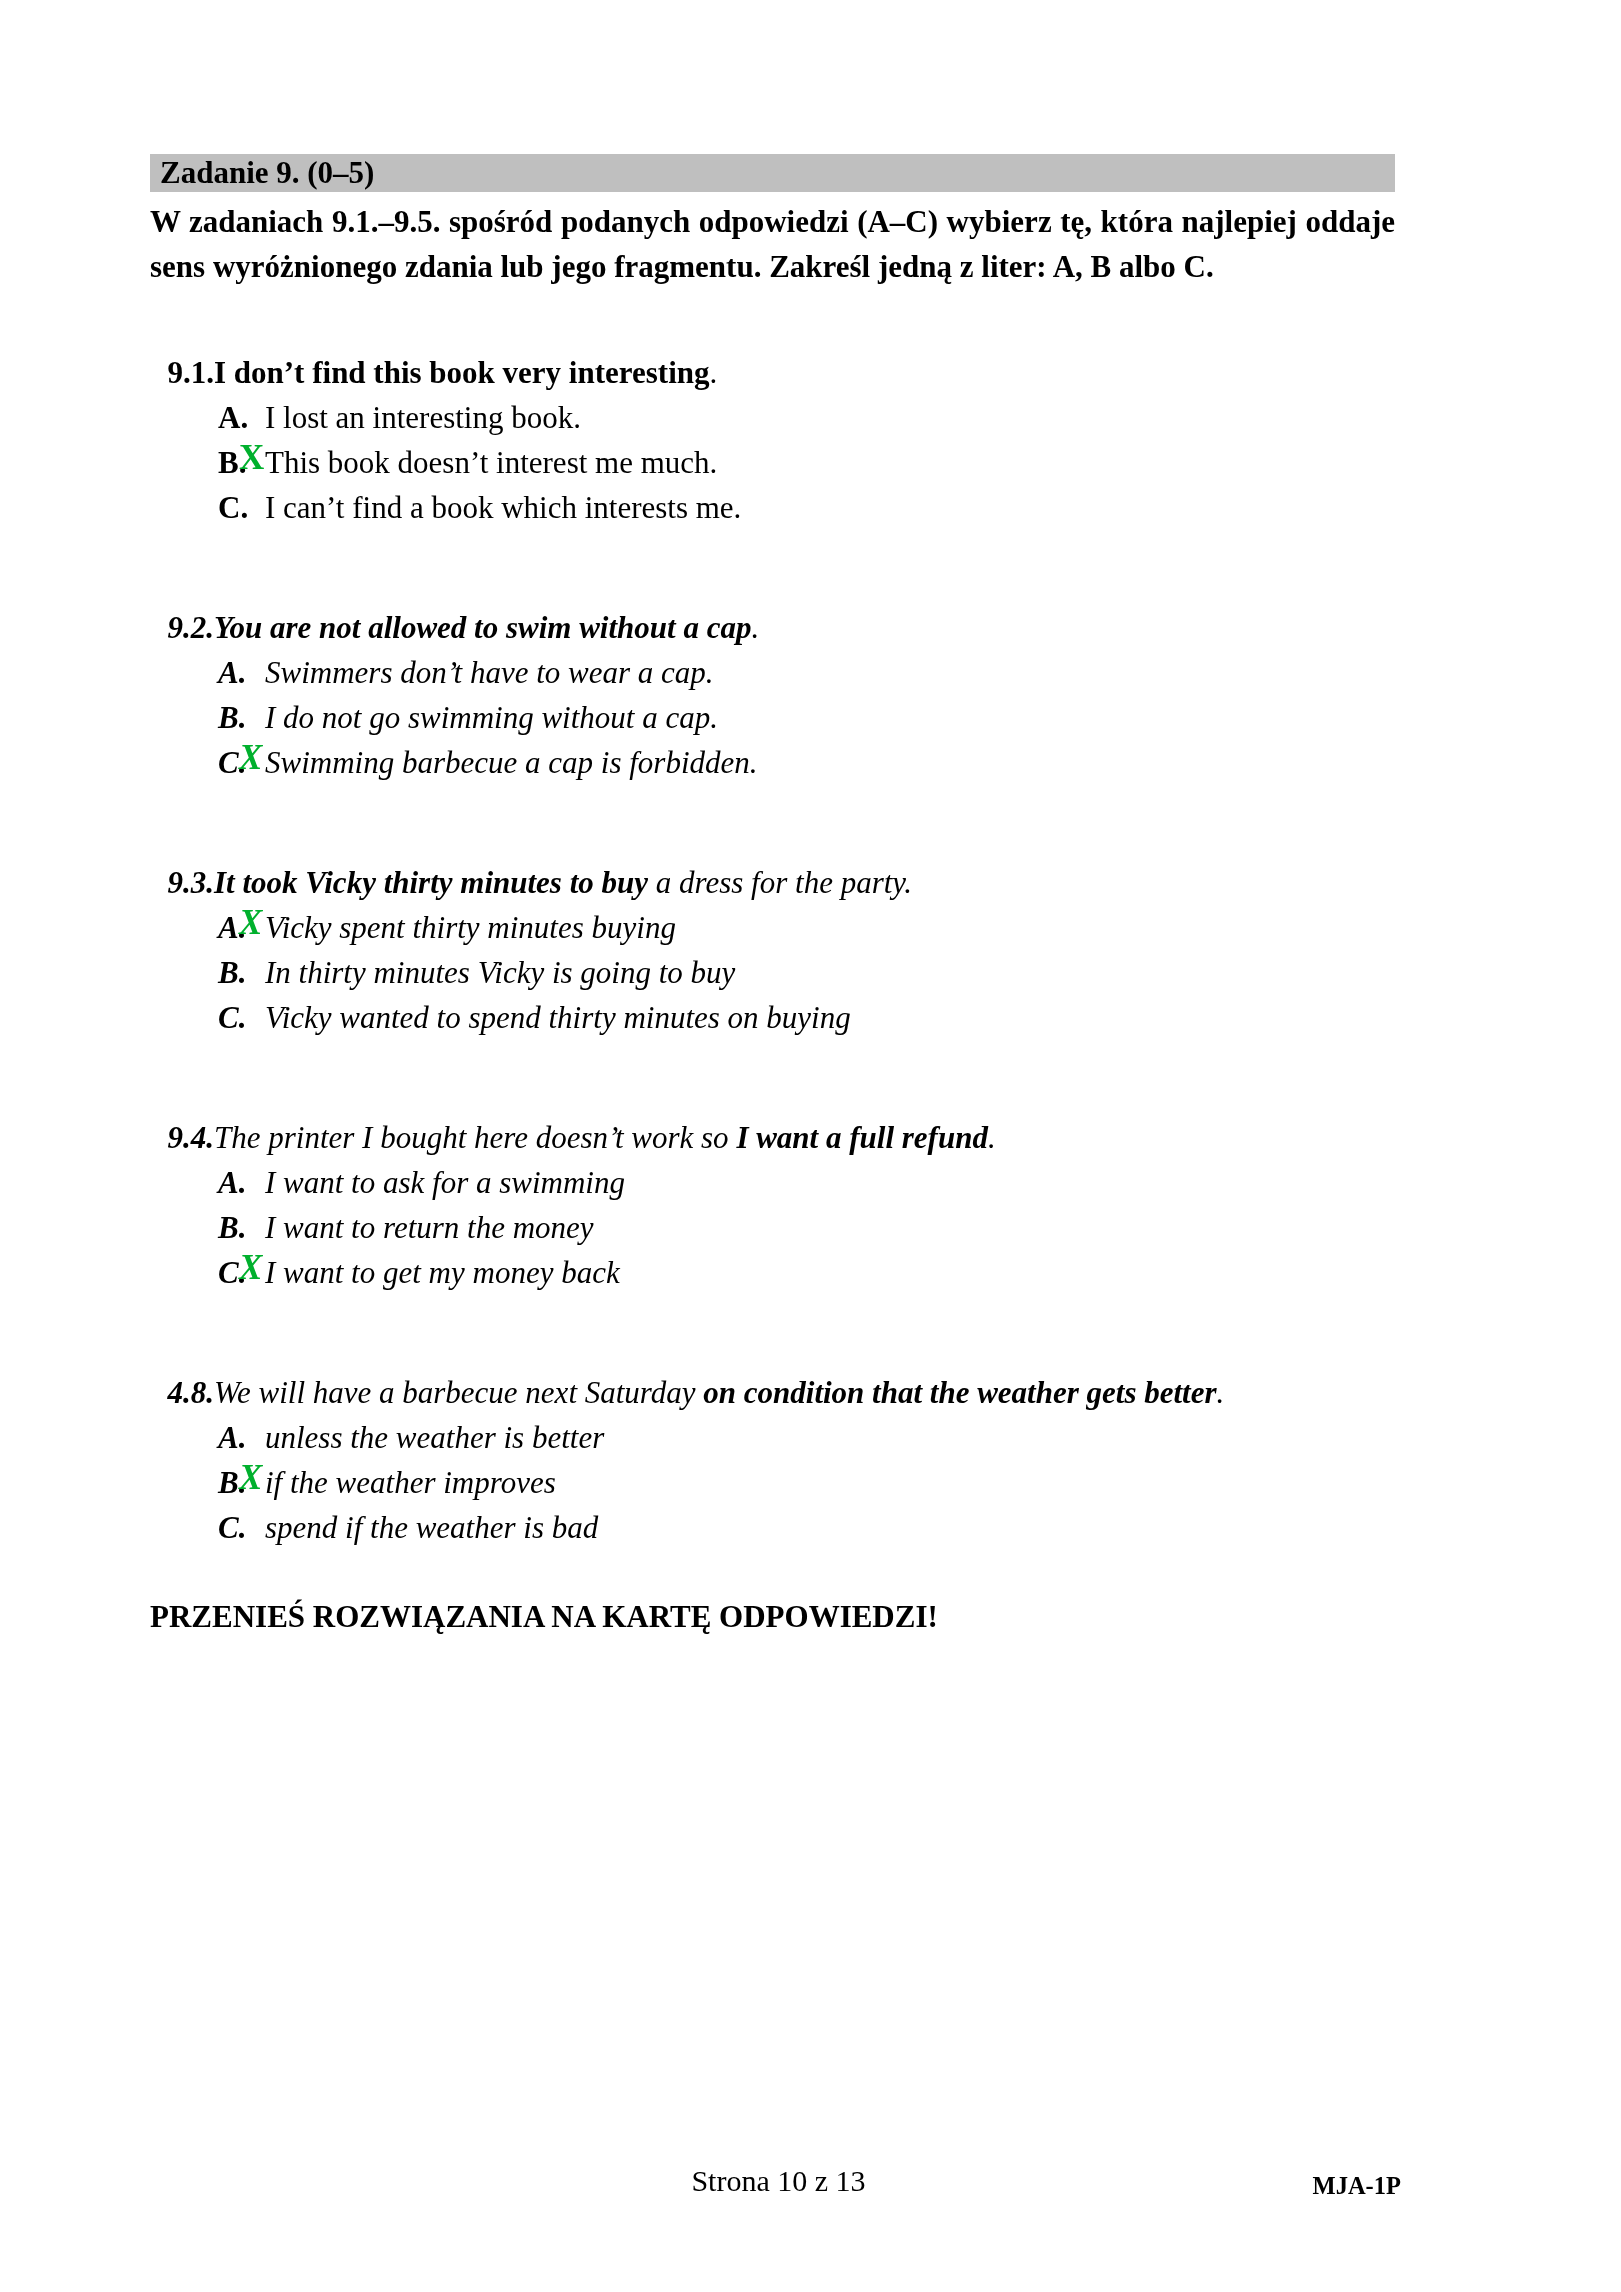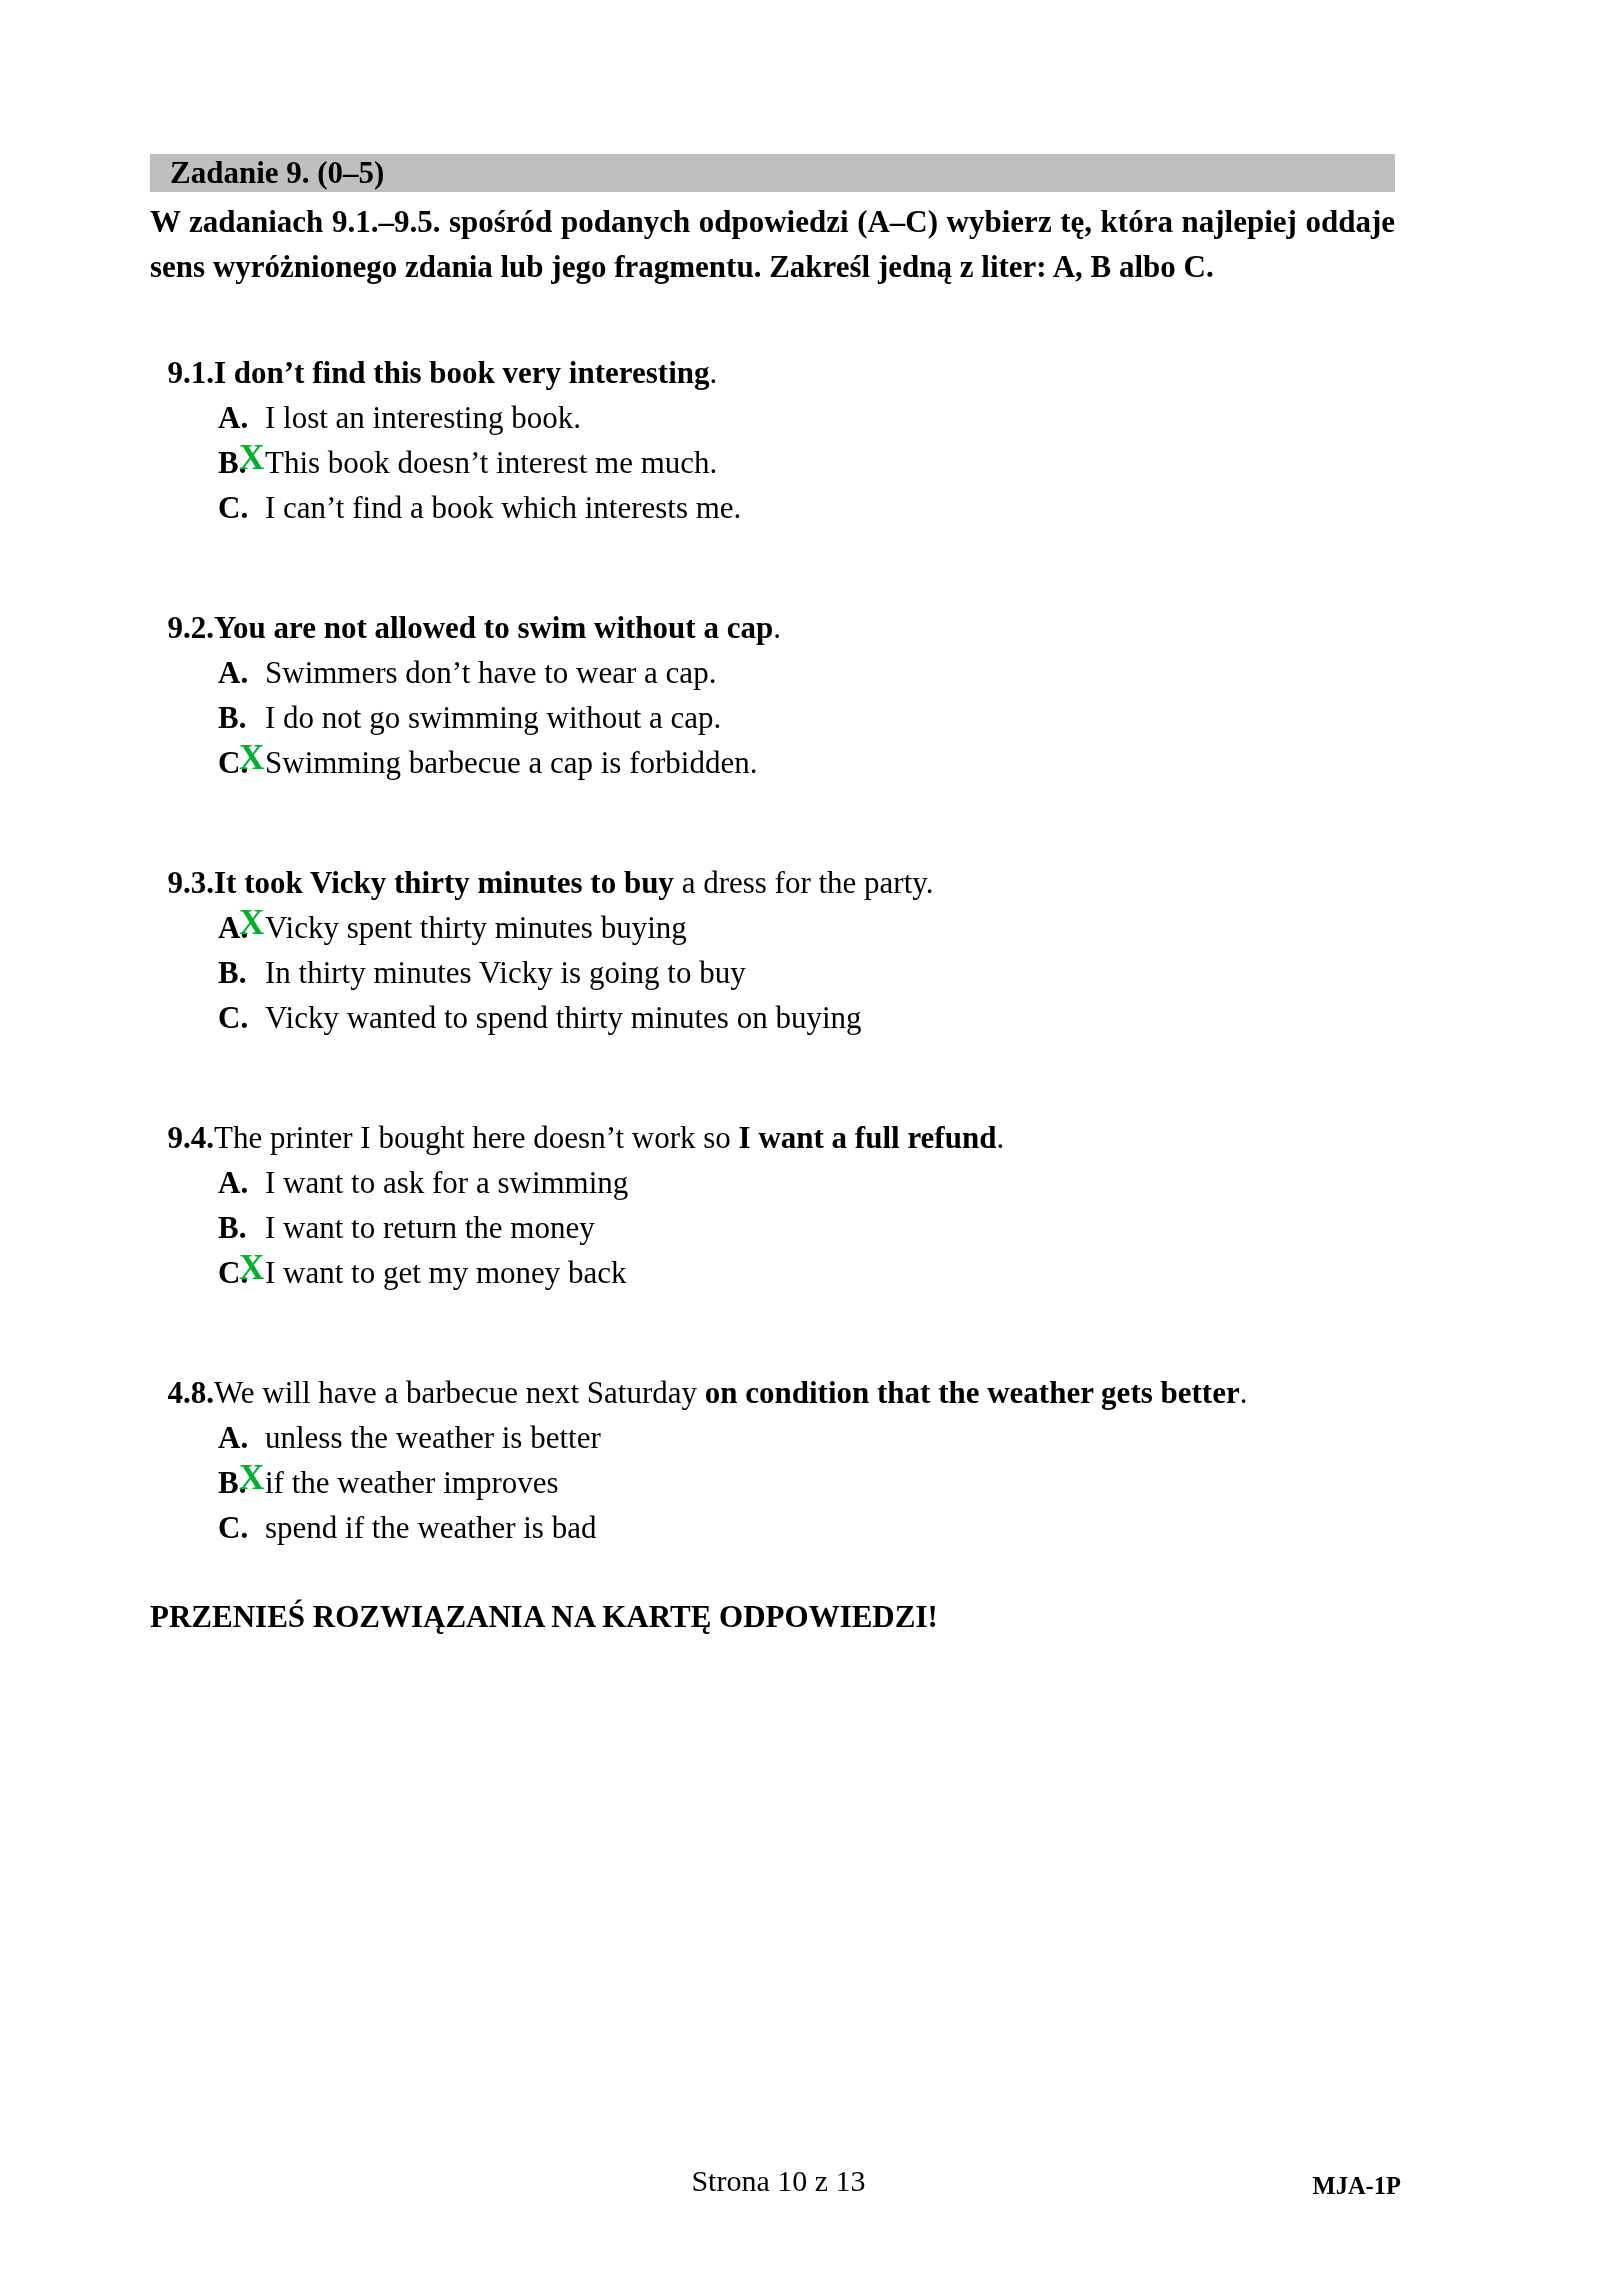--- a/index.html
+++ b/index.html
@@ -23,29 +23,29 @@
     left: 150px;
     top: 0;
     width: 1245px;
   }
   .task-header {
     margin-top: 154px;
     height: 38px;
     line-height: 38px;
     background: var(--bar);
     font-weight: bold;
-    padding-left: 20px;
+    padding-left: 10px;
   }
   .instructions {
     margin-top: 6.9px;
     font-weight: bold;
     text-align: justify;
   }
   .question { margin-top: 61px; }
-  .question + .question { margin-top: 75px; }
+  .question + .question { margin-top: 75px; font-style: italic; }
   .stem-row { display: flex; }
   .qnum {
     flex: none;
     width: 64px;
     font-weight: bold;
     text-align: right;
   }
   .stem b, .stem-bold { font-weight: bold; }
   .option {
     position: relative;

